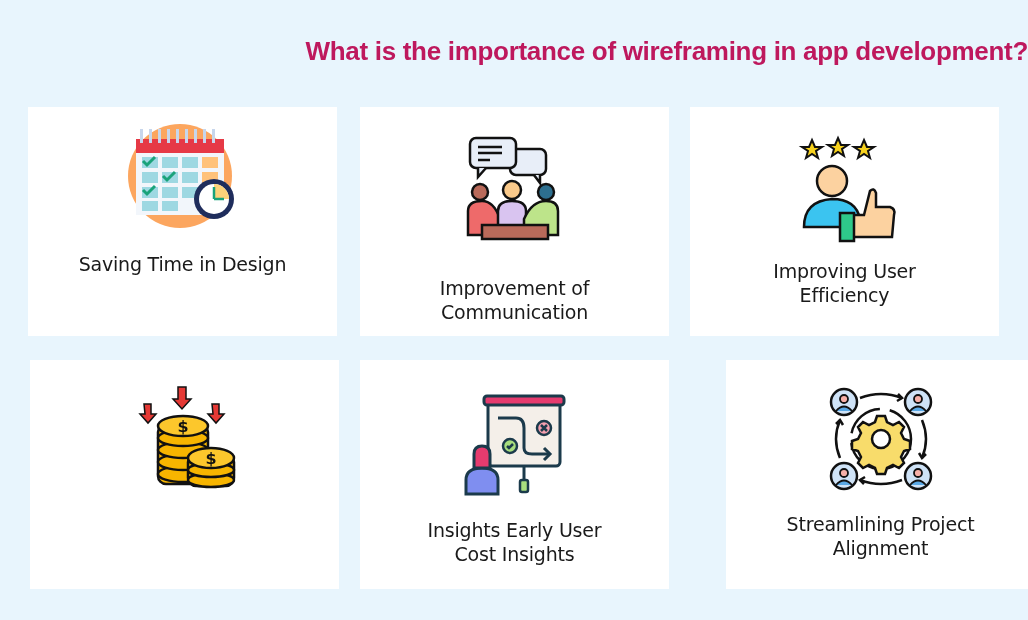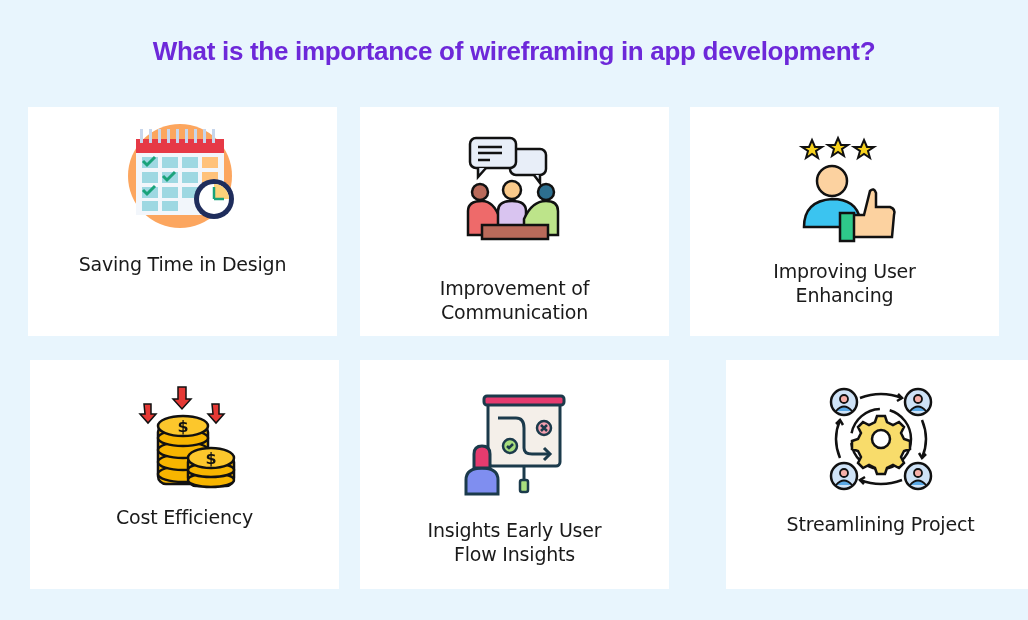--- a/index.html
+++ b/index.html
@@ -4,22 +4,22 @@
 <style>
   * { box-sizing: border-box; margin: 0; padding: 0; }
   html, body { width: 1028px; height: 620px; overflow: hidden; }
   body {
     background: #e8f5fd;
     font-family: "Liberation Sans", sans-serif;
     position: relative;
   }
   .title {
     position: absolute; left: 0; top: 36px; width: 1028px;
-    text-align: center; font-size: 26px; font-weight: bold;
-    color: #6d28d9; letter-spacing: -0.3px;
+    text-align: right; font-size: 26px; font-weight: bold;
+    color: #be185d; letter-spacing: -0.3px;
   }
   .card {
     position: absolute; width: 309px; height: 229px;
     background: #ffffff;
   }
   .icon {
     position: absolute; left: 50%; transform: translateX(-50%);
     width: 110px; height: 110px;
   }
   .icon svg { width: 110px; height: 110px; display: block; }
@@ -125,21 +125,21 @@
         <polygon points="74,5 77,12 84,12 78,16 80,23 74,19 68,23 70,16 64,12 71,12"></polygon>
       </g>
       <path d="M14 92 Q14 66 42 64 Q66 64 70 84 L70 92 Z" fill="#3bc4f0" stroke="#111" stroke-width="2.5"></path>
       <circle cx="42" cy="46" r="15" fill="#fcd2a0" stroke="#111" stroke-width="2.5"></circle>
       <path d="M60 80 L74 80 L80 56 Q84 52 86 58 L86 72 L100 72 Q106 74 104 80 L102 102 L60 102Z" fill="#fcd2a0" stroke="#111" stroke-width="2.5"></path>
       <rect x="50" y="78" width="14" height="28" fill="#2ec98a" stroke="#111" stroke-width="2.5"></rect>
     </svg>
   </div>
   <div class="label" style="top:152px;">
     <span>Improving User</span>
-    <span>Enhancing</span>
+    <span>Efficiency</span>
   </div>
 </div>
 
 <div class="card" style="left:30px;top:360px;">
   <div class="icon" style="top:24px;">
     <svg viewBox="0 0 110 110">
       <g fill="#e53935" stroke="#111" stroke-width="1.5">
         <path d="M48 3 h8 v12 h5 l-9 10 l-9 -10 h5 z"></path>
         <path d="M14 20 h7 v10 h5 l-8 9 l-8 -9 h5 z"></path>
         <path d="M82 20 h7 v10 h5 l-8 9 l-8 -9 h5 z"></path>
@@ -152,23 +152,20 @@
         <ellipse cx="53" cy="54" rx="25" ry="8"></ellipse>
         <ellipse cx="53" cy="42" rx="25" ry="10" fill="#fcc72c"></ellipse>
         <rect x="58" y="70" width="46" height="32" rx="8"></rect>
         <ellipse cx="81" cy="96" rx="23" ry="7"></ellipse>
         <ellipse cx="81" cy="86" rx="23" ry="7"></ellipse>
         <ellipse cx="81" cy="74" rx="23" ry="10" fill="#fcc72c"></ellipse>
       </g>
       <text x="53" y="48" text-anchor="middle" font-size="16" font-weight="bold" fill="#111" font-family="DejaVu Sans, sans-serif">$</text>
       <text x="81" y="80" text-anchor="middle" font-size="16" font-weight="bold" fill="#111" font-family="DejaVu Sans, sans-serif">$</text>
     </svg>
-  </div>
-  <div class="label" style="top:145px;">
-    <span>Cost Efficiency</span>
   </div>
 </div>
 
 <div class="card" style="left:360px;top:360px;">
   <div class="icon" style="top:30px;">
     <svg viewBox="0 0 110 110">
       <rect x="28" y="12" width="72" height="64" rx="4" fill="#f4efe9" stroke="#1b3a4b" stroke-width="3"></rect>
       <rect x="24" y="6" width="80" height="9" rx="3" fill="#e63b6e" stroke="#1b3a4b" stroke-width="3"></rect>
       <path d="M38 28 L56 28 Q64 28 64 38 L64 58 Q64 64 72 64 L90 64" fill="none" stroke="#1b3a4b" stroke-width="3"></path>
       <path d="M84 58 L90 64 L84 70" fill="none" stroke="#1b3a4b" stroke-width="3"></path>
@@ -177,21 +174,21 @@
       <circle cx="50" cy="56" r="7" fill="#a8de7e" stroke="#1b3a4b" stroke-width="2.5"></circle>
       <path d="M47 56 l2 2 l4 -4" fill="none" stroke="#1b3a4b" stroke-width="2.5"></path>
       <line x1="64" y1="76" x2="64" y2="90" stroke="#1b3a4b" stroke-width="3"></line>
       <rect x="60" y="90" width="8" height="12" rx="2" fill="#a8de7e" stroke="#1b3a4b" stroke-width="2.5"></rect>
       <path d="M6 104 L6 90 Q6 78 22 78 Q38 78 38 90 L38 104Z" fill="#7f8ef0" stroke="#1b3a4b" stroke-width="3"></path>
       <path d="M14 78 L14 64 Q14 56 22 56 Q30 56 30 64 L30 78 Z" fill="#e63b6e" stroke="#1b3a4b" stroke-width="3"></path>
     </svg>
   </div>
   <div class="label" style="top:158px;">
     <span>Insights Early User</span>
-    <span>Flow Insights</span>
+    <span>Cost Insights</span>
   </div>
 </div>
 
 <div class="card" style="left:726px;top:360px;">
   <div class="icon" style="top:24px;">
     <svg viewBox="0 0 110 110">
       <g fill="none" stroke="#111" stroke-width="2.5">
         <path d="M34 14 Q55 6 76 14"></path>
           <path d="M72 10 l4 4 l-5 3"></path>
         <path d="M96 36 Q104 55 96 74"></path>
@@ -221,14 +218,15 @@
           <path d="M84 101 Q92 92 100 101"></path>
       </g>
       <g fill="#f8dc6b" stroke="#111" stroke-width="2.5">
         <path d="M51 35 h8 l2 6 l6 3 l6 -3 l5 5 l-3 6 l3 6 l6 2 v8 l-6 2 l-3 6 l3 6 l-5 5 l-6 -3 l-6 3 l-2 6 h-8 l-2 -6 l-6 -3 l-6 3 l-5 -5 l3 -6 l-3 -6 l-6 -2 v-8 l6 -2 l3 -6 l-3 -6 l5 -5 l6 3 l6 -3 z" transform="translate(0,-3) scale(1) "></path>
       </g>
       <circle cx="55" cy="55" r="9" fill="#ffffff" stroke="#111" stroke-width="2.5"></circle>
     </svg>
   </div>
   <div class="label" style="top:152px;">
     <span>Streamlining Project</span>
+    <span>Alignment</span>
   </div>
 </div>
 
 </body></html>

